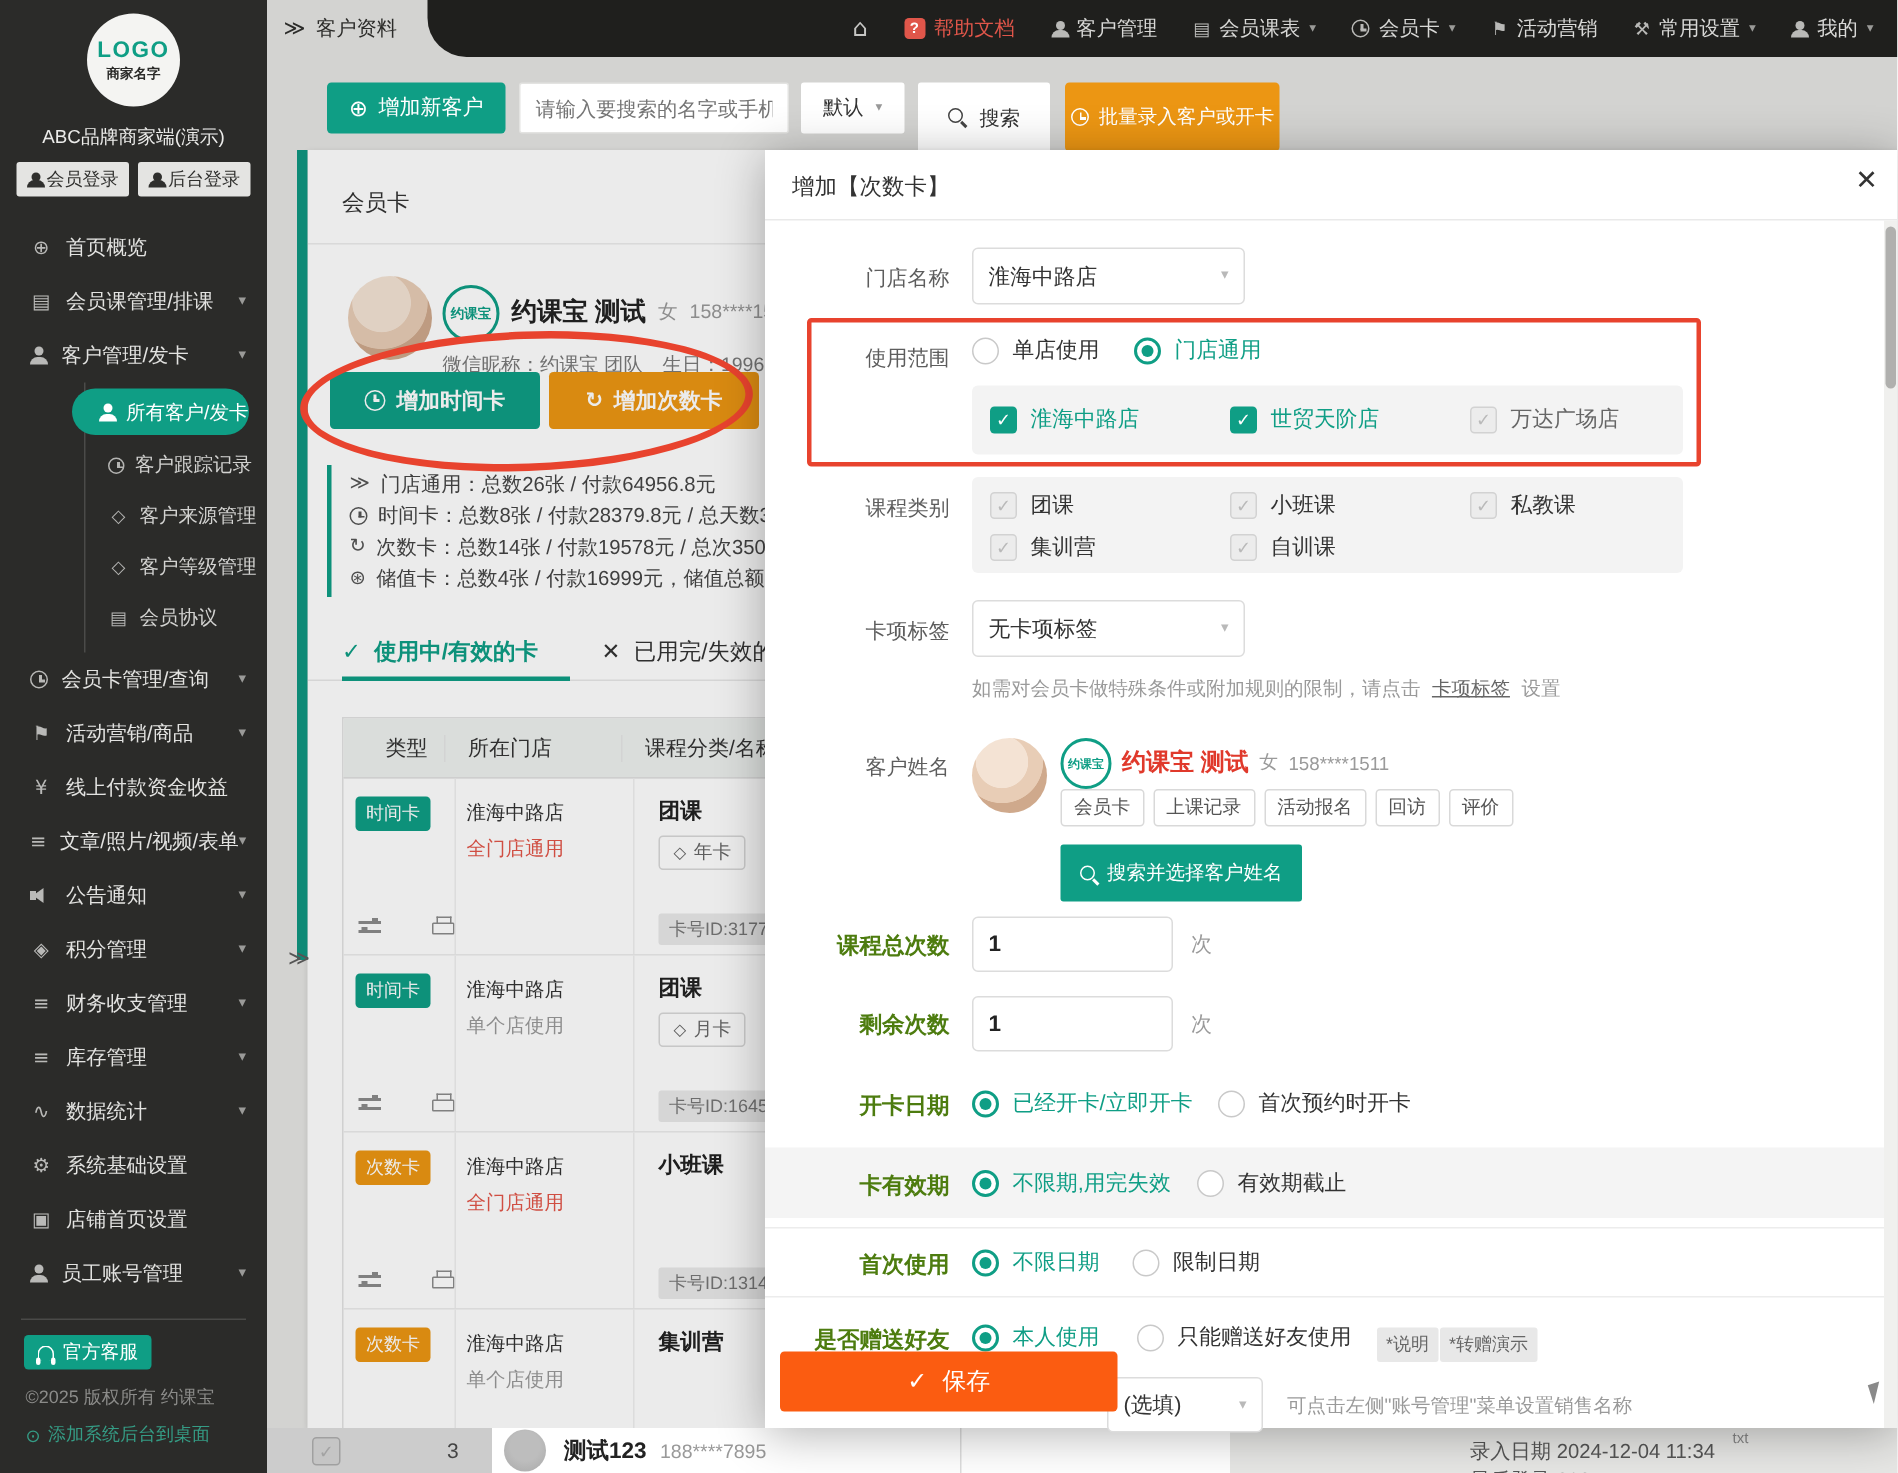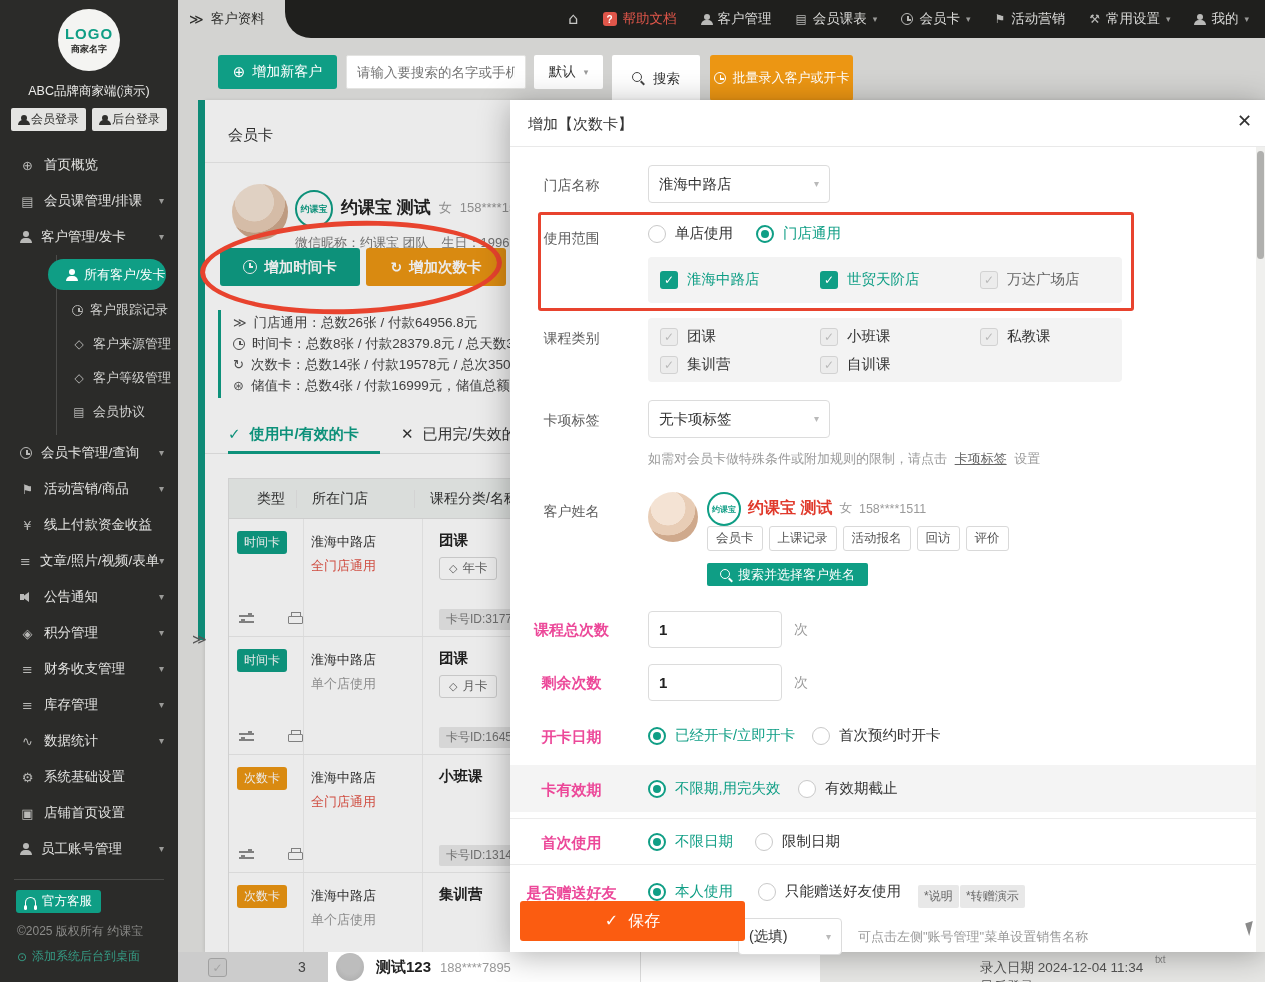--- a/index.html
+++ b/index.html
@@ -79,22 +79,22 @@
   .avatar{border-radius:50%;background:radial-gradient(circle at 40% 32%,#f4e3d4 0 38%,#e8cdb6 39% 60%,#cfa98c 61% 100%)}
   .ykb-badge{border-radius:50%;background:#fff;border:2px solid var(--teal);color:var(--teal);display:flex;align-items:center;justify-content:center;font-weight:bold}
   .stat-line{display:flex;align-items:center;gap:7px;font-size:13.5px;color:#454545;height:21px}
   .tag-chip{display:inline-flex;align-items:center;gap:5px;border:1px solid #d8d8d8;border-radius:3px;color:#666;font-size:12.5px;padding:2px 9px;background:#fff}
   .id-chip{display:inline-block;background:#e9e9e9;color:#777;font-size:12px;padding:2px 7px;border-radius:2px}
   .type-badge{display:inline-block;color:#fff;font-size:12px;padding:3px 7px;border-radius:3px}
   .cell-b{border-right:1px solid #e5e5e5}
 
   
   .modal{position:absolute;left:510px;top:100px;width:755px;height:852px;background:#fff;box-shadow:0 4px 30px rgba(0,0,0,.3);z-index:30}
-  .m-label{position:absolute;left:0;width:123px;text-align:center;font-size:14px;color:#5d5d5d}
-  .m-label.bold{font-weight:bold;color:#ec4899;font-size:15px}
+  .m-label{position:absolute;left:0;width:123px;text-align:right;font-size:14px;color:#5d5d5d}
+  .m-label.bold{font-weight:bold;color:#4d7c0f;font-size:15px}
   .sel{border:1px solid #dcdcdc;border-radius:4px;background:#fff;display:flex;align-items:center;padding:0 10px;font-size:14.5px;color:#333;cursor:pointer}
   .sel .car{margin-left:auto;color:#b9b9b9;font-size:10px}
   .num-input{border:1px solid #dcdcdc;border-radius:4px;font-size:15px;padding:0 10px;color:#222;outline:none;font-family:inherit;font-weight:bold}
   .radio{width:18px;height:18px;border:1px solid #c9c9c9;border-radius:50%;background:#fff;display:inline-block;position:relative;flex:none}
   .radio.on{border:2px solid var(--teal)}
   .radio.on::after{content:"";position:absolute;inset:3px;border-radius:50%;background:var(--teal)}
   .ropt{display:inline-flex;align-items:center;gap:9px;font-size:14.5px;color:#333;cursor:pointer}
   .ropt .t{color:var(--teal)}
   .cb{width:18px;height:18px;border-radius:3px;display:inline-flex;align-items:center;justify-content:center;font-size:12px;flex:none}
   .cb.on{background:var(--teal);color:#fff}
@@ -514,21 +514,21 @@
       <span style="font-size:12.5px;color:#9a9a9a">女</span>
       <span style="font-size:12.5px;color:#9a9a9a">158****1511</span>
     </div>
     <div class="abs flex" style="left:197px;top:426px;gap:6px">
       <span class="chip">会员卡</span>
       <span class="chip">上课记录</span>
       <span class="chip">活动报名</span>
       <span class="chip">回访</span>
       <span class="chip">评价</span>
     </div>
-    <span class="btn btn-teal abs" style="left:197px;top:463px;height:23px;padding:2px 13px;font-size:13px;border-radius:2px">
+    <span class="btn btn-teal abs" style="left:197px;top:463px;height:38px;padding:2px 13px;font-size:13px;border-radius:2px">
       <i class="i-search" style="width:11px;height:11px"></i>
       <span>搜索并选择客户姓名</span>
     </span>
 
     <span class="m-label bold" style="top:521px">课程总次数</span>
     <input class="num-input abs" style="left: 138px; top: 511px; width: 134px; height: 37px;" value="1">
     <span class="abs" style="left:284px;top:521px;font-size:14px;color:#9a9a9a">次</span>
 
     <span class="m-label bold" style="top:574px">剩余次数</span>
     <input class="num-input abs" style="left: 138px; top: 564px; width: 134px; height: 37px;" value="1">

